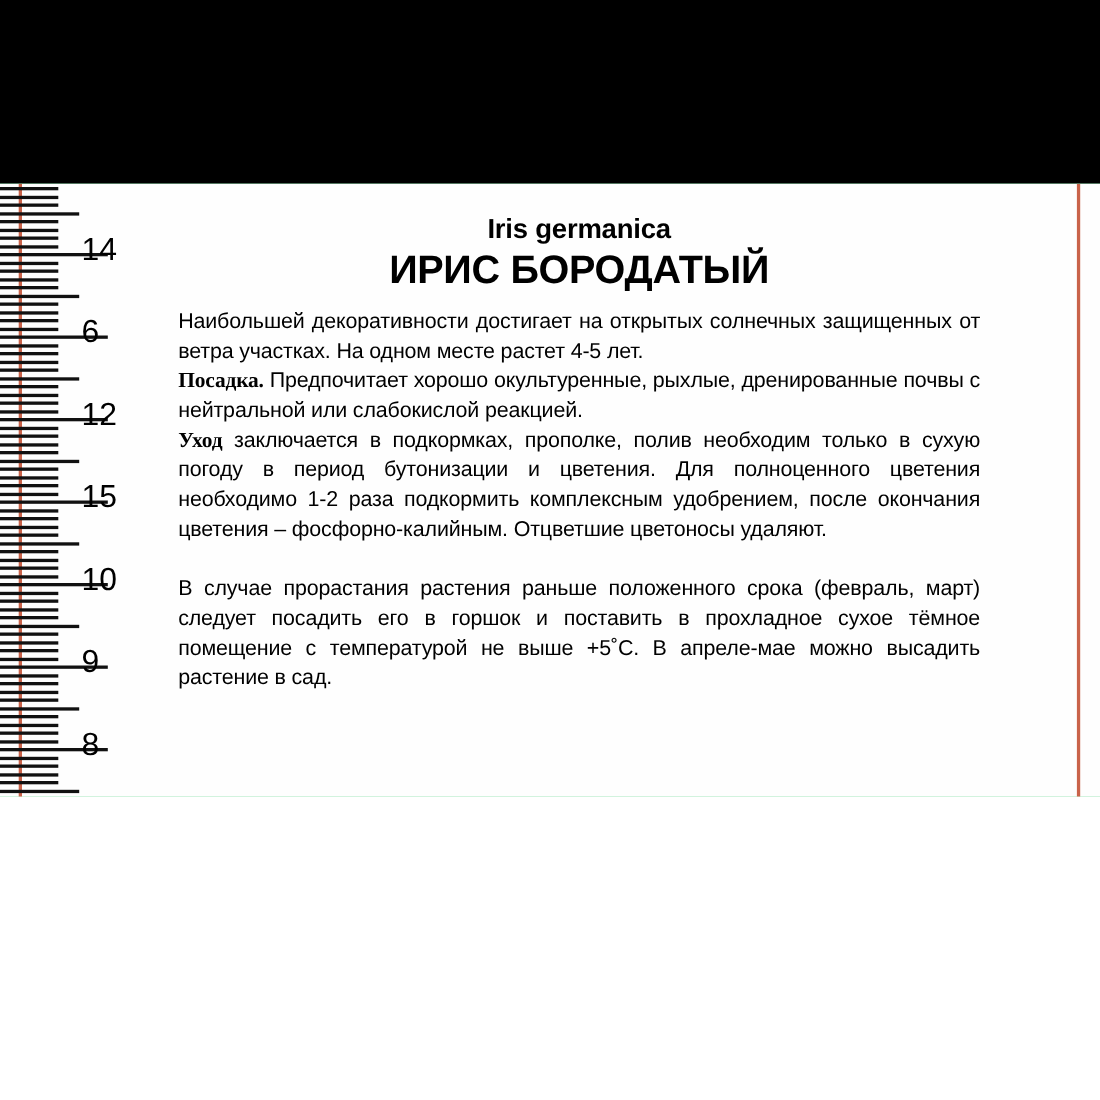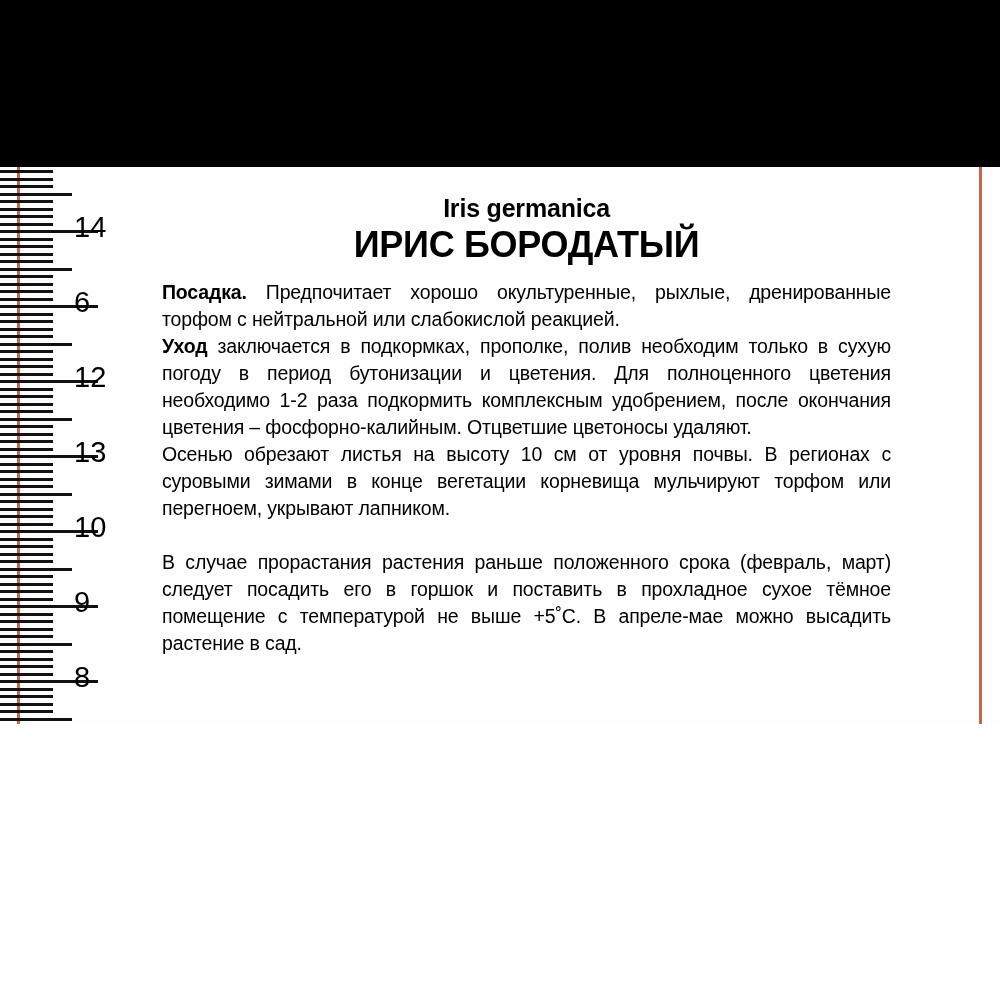--- a/index.html
+++ b/index.html
@@ -126,20 +126,21 @@
     text-justify: inter-word;
     letter-spacing: -0.15px;
   }
   .para {
     margin: 0;
     text-align: justify;
   }
   .para.last-line-left { text-align-last: left; }
   .lead {
     font-weight: bold;
+    font-family: Liberation Serif, serif;
   }
   .gap {
     height: 27px;
   }
 </style>
 </head>
 <body>
 
 <div class="packet">
 
@@ -235,37 +236,37 @@
         <div class="tick minor" style="top: 618px;"></div>
         <div class="tick medium" style="top: 625.5px;"></div>
         <div class="tick minor" style="top: 633px;"></div>
         <div class="tick minor" style="top: 640.5px;"></div>
         <div class="tick minor" style="top: 648px;"></div>
         <div class="tick minor" style="top: 655.5px;"></div>
         <div class="tick major" style="top: 663px;"></div>
         <div class="ruler-num" style="top: 46px;">14</div>
         <div class="ruler-num" style="top: 121px;">6</div>
         <div class="ruler-num" style="top: 196px; text-align: center;">12</div>
-        <div class="ruler-num" style="top: 271px;">13</div>
+        <div class="ruler-num" style="top: 271px;">15</div>
         <div class="ruler-num" style="top: 346px;">10</div>
         <div class="ruler-num" style="top: 421px;">9</div>
         <div class="ruler-num" style="top: 496px;">8</div>
         <div class="ruler-num" style="top: 571px;">7</div>
         <div class="ruler-num" style="top: 646px;">6</div>
       </div>
 
     <div class="edge-line"></div>
 
     <div class="content">
       <div class="latin-name">Iris germanica</div>
       <div class="common-name">ИРИС БОРОДАТЫЙ</div>
 
       <div class="body-text" id="body-text">
-          <p class="para last-line-left"><span class="lead">Посадка.</span><span> Предпочитает хорошо окультуренные, рыхлые, дренированные торфом с нейтральной или слабокислой реакцией.</span></p>
+          <p class="para last-line-left"><span>Наибольшей декоративности достигает на открытых солнечных защищенных от ветра участках. На одном месте растет 4-5 лет.</span></p>
+          <p class="para last-line-left"><span class="lead">Посадка.</span><span> Предпочитает хорошо окультуренные, рыхлые, дренированные почвы с нейтральной или слабокислой реакцией.</span></p>
           <p class="para last-line-left"><span class="lead">Уход</span><span> заключается в подкормках, прополке, полив необходим только в сухую погоду в период бутонизации и цветения. Для полноценного цветения необходимо 1-2 раза подкормить комплексным удобрением, после окончания цветения – фосфорно-калийным. Отцветшие цветоносы удаляют.</span></p>
-          <p class="para last-line-left"><span>Осенью обрезают листья на высоту 10 см от уровня почвы. В регионах с суровыми зимами в конце вегетации корневища мульчируют торфом или перегноем, укрывают лапником.</span></p>
           <div class="gap"></div>
           <p class="para last-line-left"><span>В случае прорастания растения раньше положенного срока (февраль, март) следует посадить его в горшок и поставить в прохладное сухое тёмное помещение  с температурой не выше +5˚С. В апреле-мае можно высадить растение в сад.</span></p>
         </div>
     </div>
 
   </div>
 </div>
 
 </body></html>

